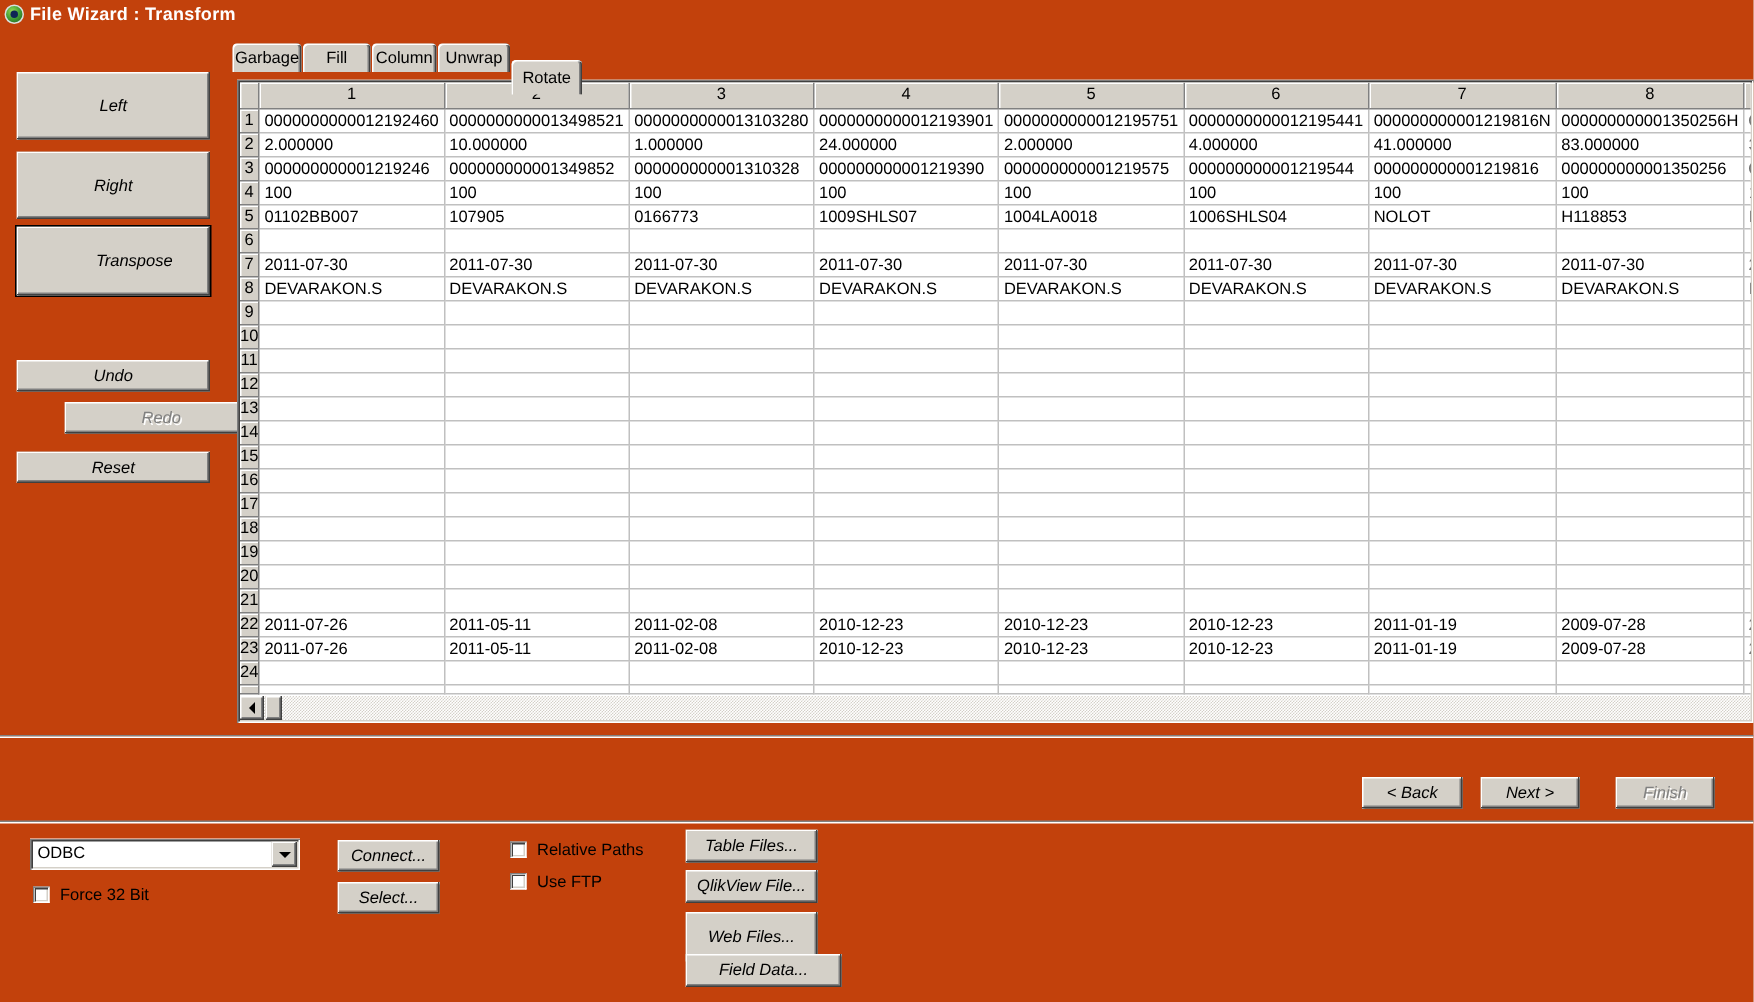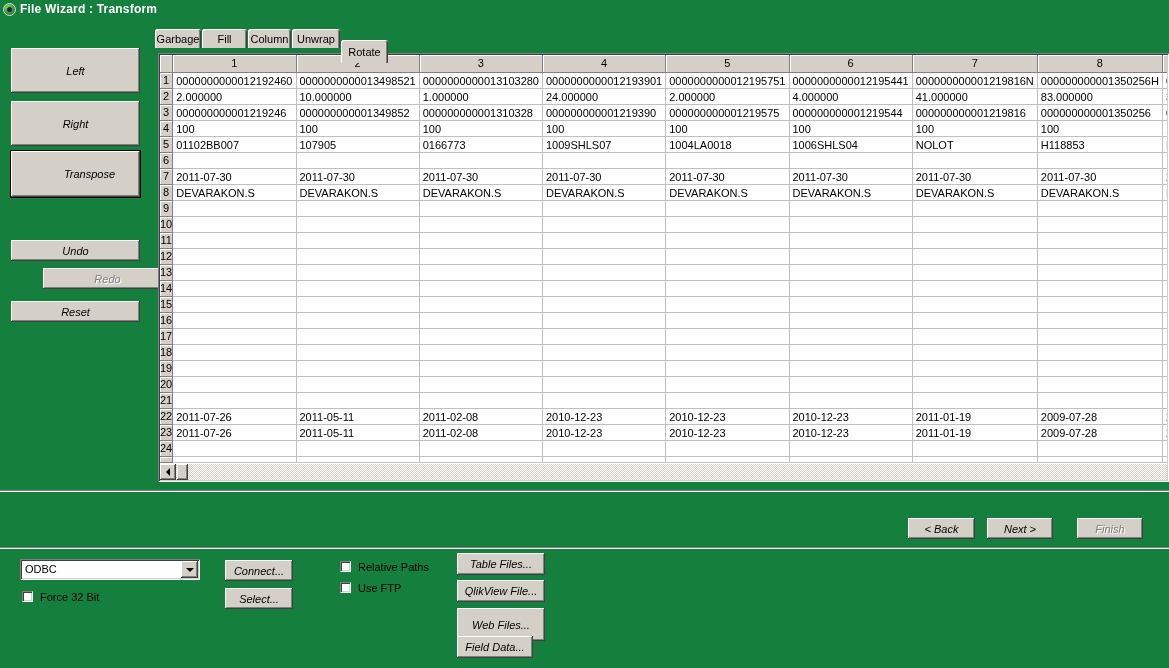--- a/index.html
+++ b/index.html
@@ -1,18 +1,18 @@
 <!DOCTYPE html>
 <html><head>
 <meta charset="utf-8">
 <style>
   * { margin:0; padding:0; box-sizing:border-box; }
   html,body { width:1169px; height:668px; }
   body { font-family:"Liberation Sans","DejaVu Sans",sans-serif; font-size:11px; color:#000; background:#d4d0c8; }
-  #window { position:relative; width:1169px; height:668px; background:#15803d; overflow:hidden; }
+  #window { position:relative; width:1169px; height:668px; background:#c2410c; overflow:hidden; }
 
   
   .raised { background:#d4d0c8;
     box-shadow: inset -1px -1px 0 #404040, inset 1px 1px 0 #ffffff, inset -2px -2px 0 #808080, inset 2px 2px 0 #d4d0c8; }
   .btn { position:absolute; display:flex; align-items:center; justify-content:center;
     font-size:11px; cursor:default; user-select:none;font-style:italic; }
   .btn-default { box-shadow: 0 0 0 1px #000000, inset -1px -1px 0 #404040, inset 1px 1px 0 #ffffff, inset -2px -2px 0 #808080, inset 2px 2px 0 #d4d0c8; padding-left: 28px; }
   .disabled { color:#808080; text-shadow:1px 1px 0 #ffffff; }
   .field { background:#ffffff;
     box-shadow: inset 1px 1px 0 #808080, inset -1px -1px 0 #ffffff, inset 2px 2px 0 #404040, inset -2px -2px 0 #d4d0c8; }
@@ -494,17 +494,17 @@
 
   <div class="btn raised" style="left:457px;top:553px;width:88px;height:22px;">
     <span>Table Files...</span>
   </div>
   <div class="btn raised" style="left:457px;top:580px;width:88px;height:22px;">
     <span>QlikView File...</span>
   </div>
   <div class="btn raised" style="left:457px;top:608px;width:88px;height:33px;">
     <span>Web Files...</span>
   </div>
-  <div class="btn raised" style="left:457px;top:636px;width:76px;height:22px;">
+  <div class="btn raised" style="left:457px;top:636px;width:104px;height:22px;">
     <span>Field Data...</span>
   </div>
 
 </div>
 
 </body></html>

